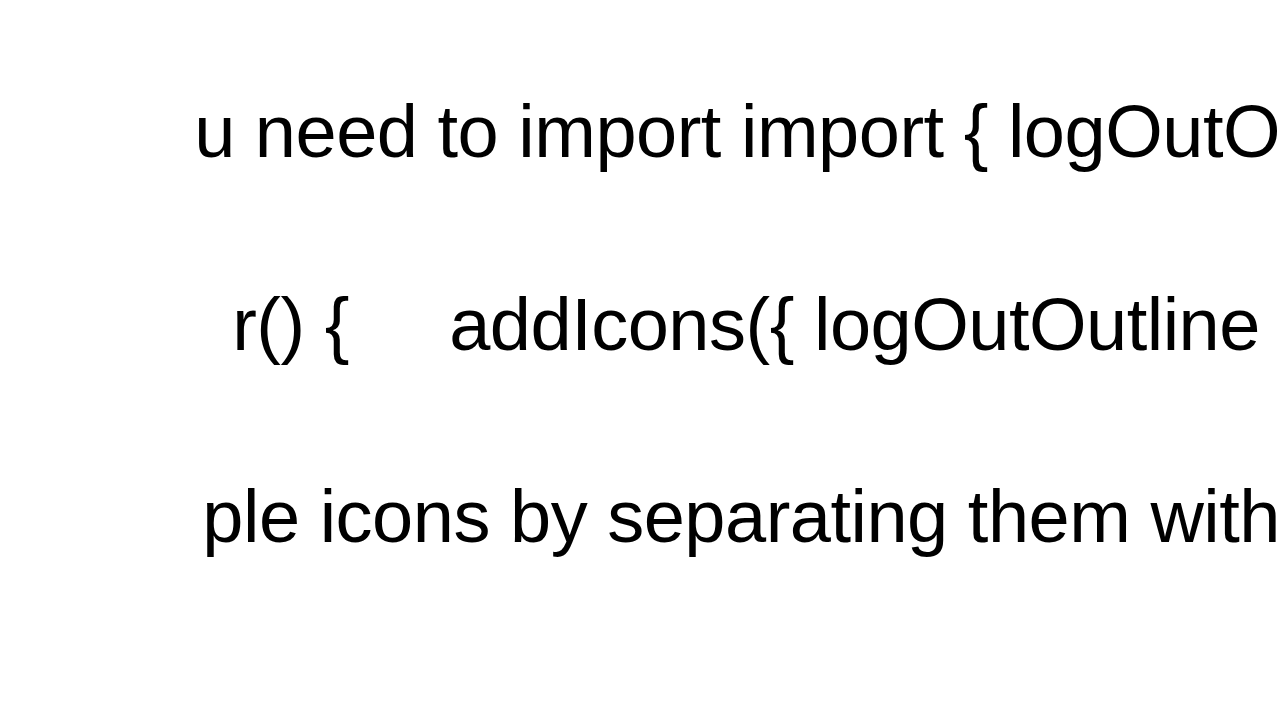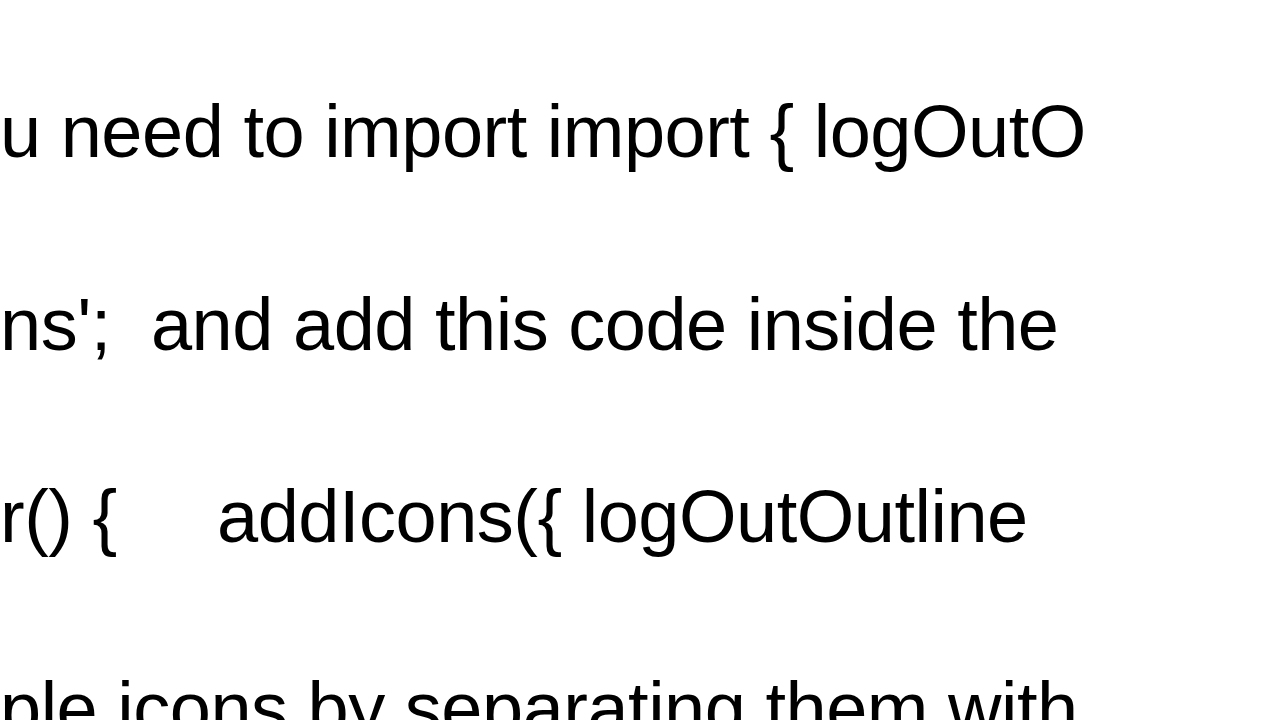--- a/index.html
+++ b/index.html
@@ -17,27 +17,26 @@
     color: #000000;
     letter-spacing: -0.5px;
     white-space: pre;
     position: absolute;
     top: -12px;
     left: 0;
     width: 1280px;
   }
   .line {
     display: block;
-    text-align: left;
+    text-align: right;
   }
 </style>
 </head>
 <body>
 
 <div class="text-block">
 <span class="line">u need to import import { logOutO</span>
-<span class="line">ns';  and add this code inside the</span>
 <span class="line">r() {     addIcons({ logOutOutline </span>
 <span class="line">ple icons by separating them with</span>
 
 
 
 </div>
 
 </body></html>

